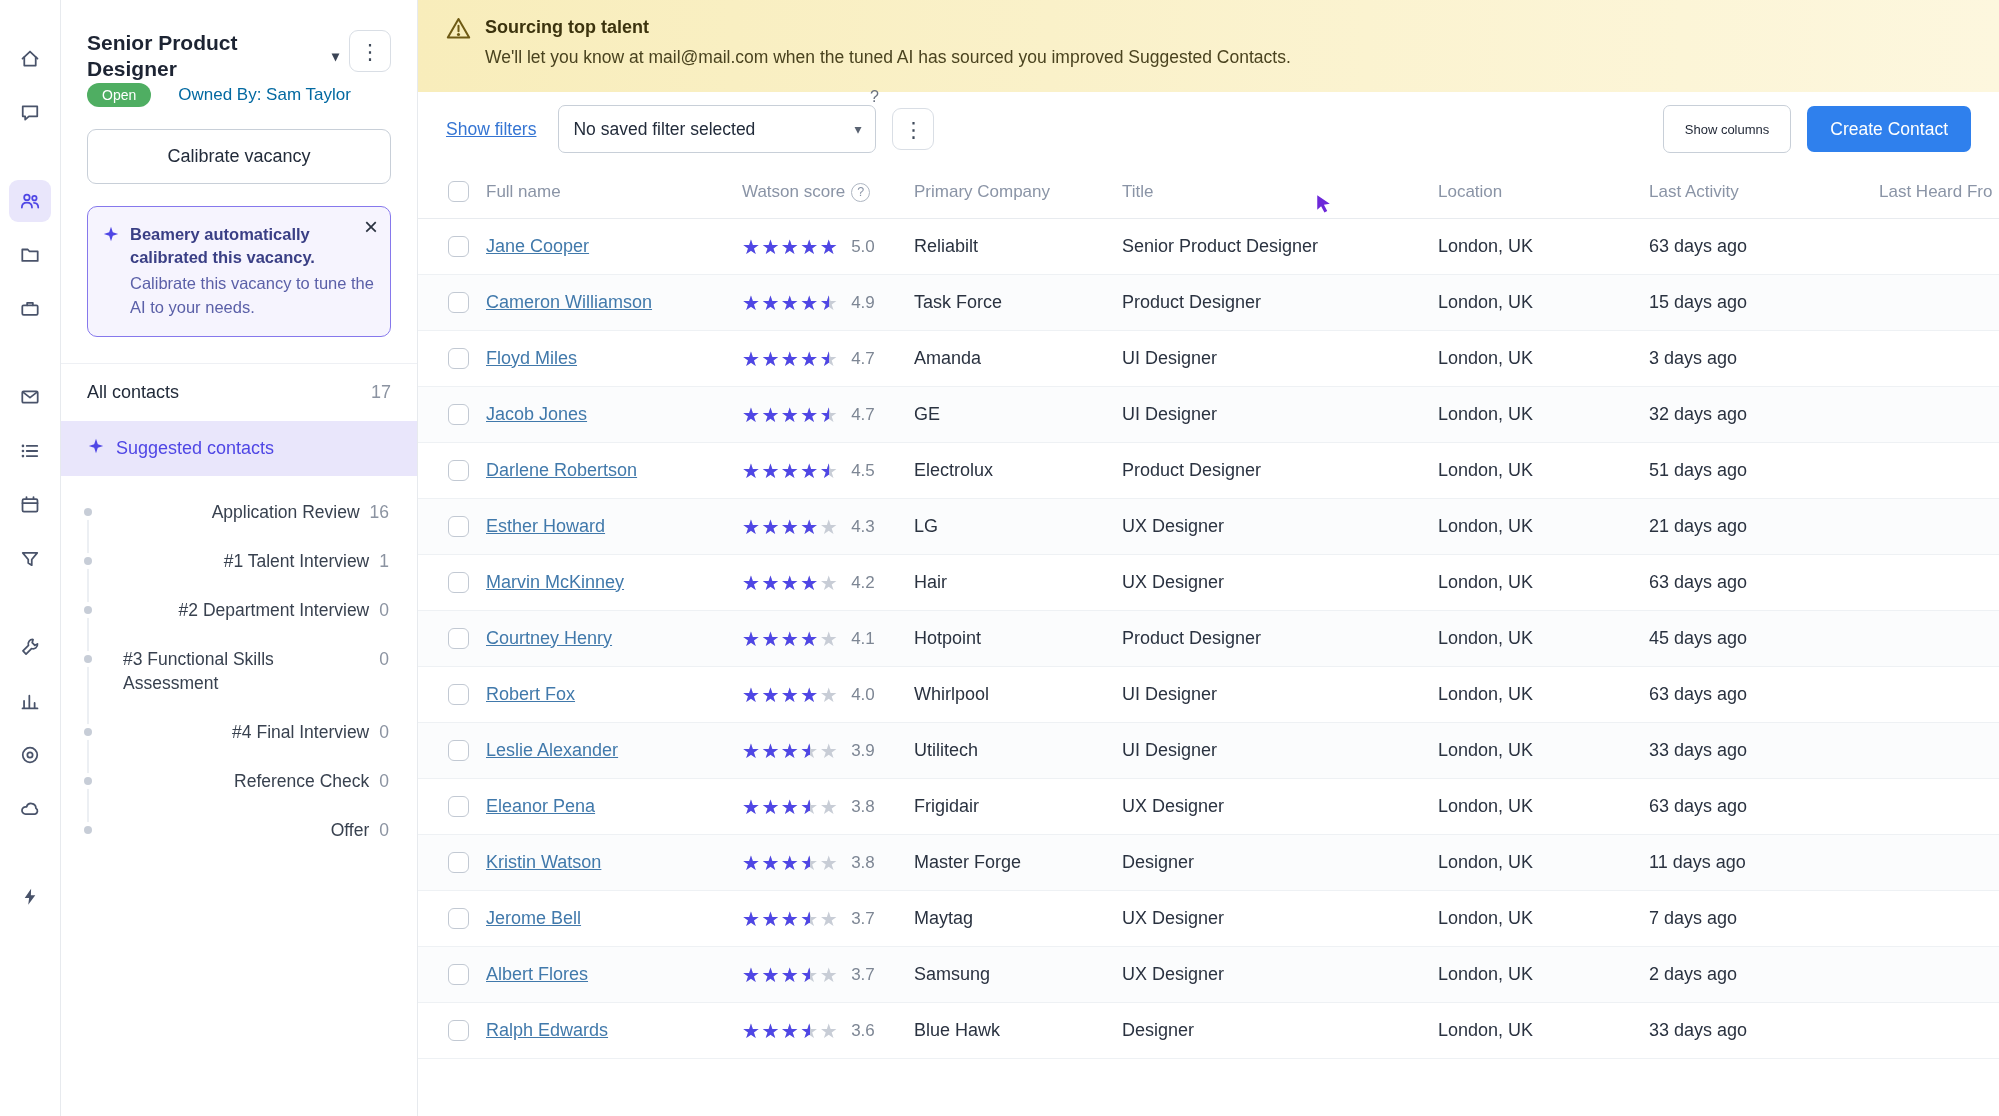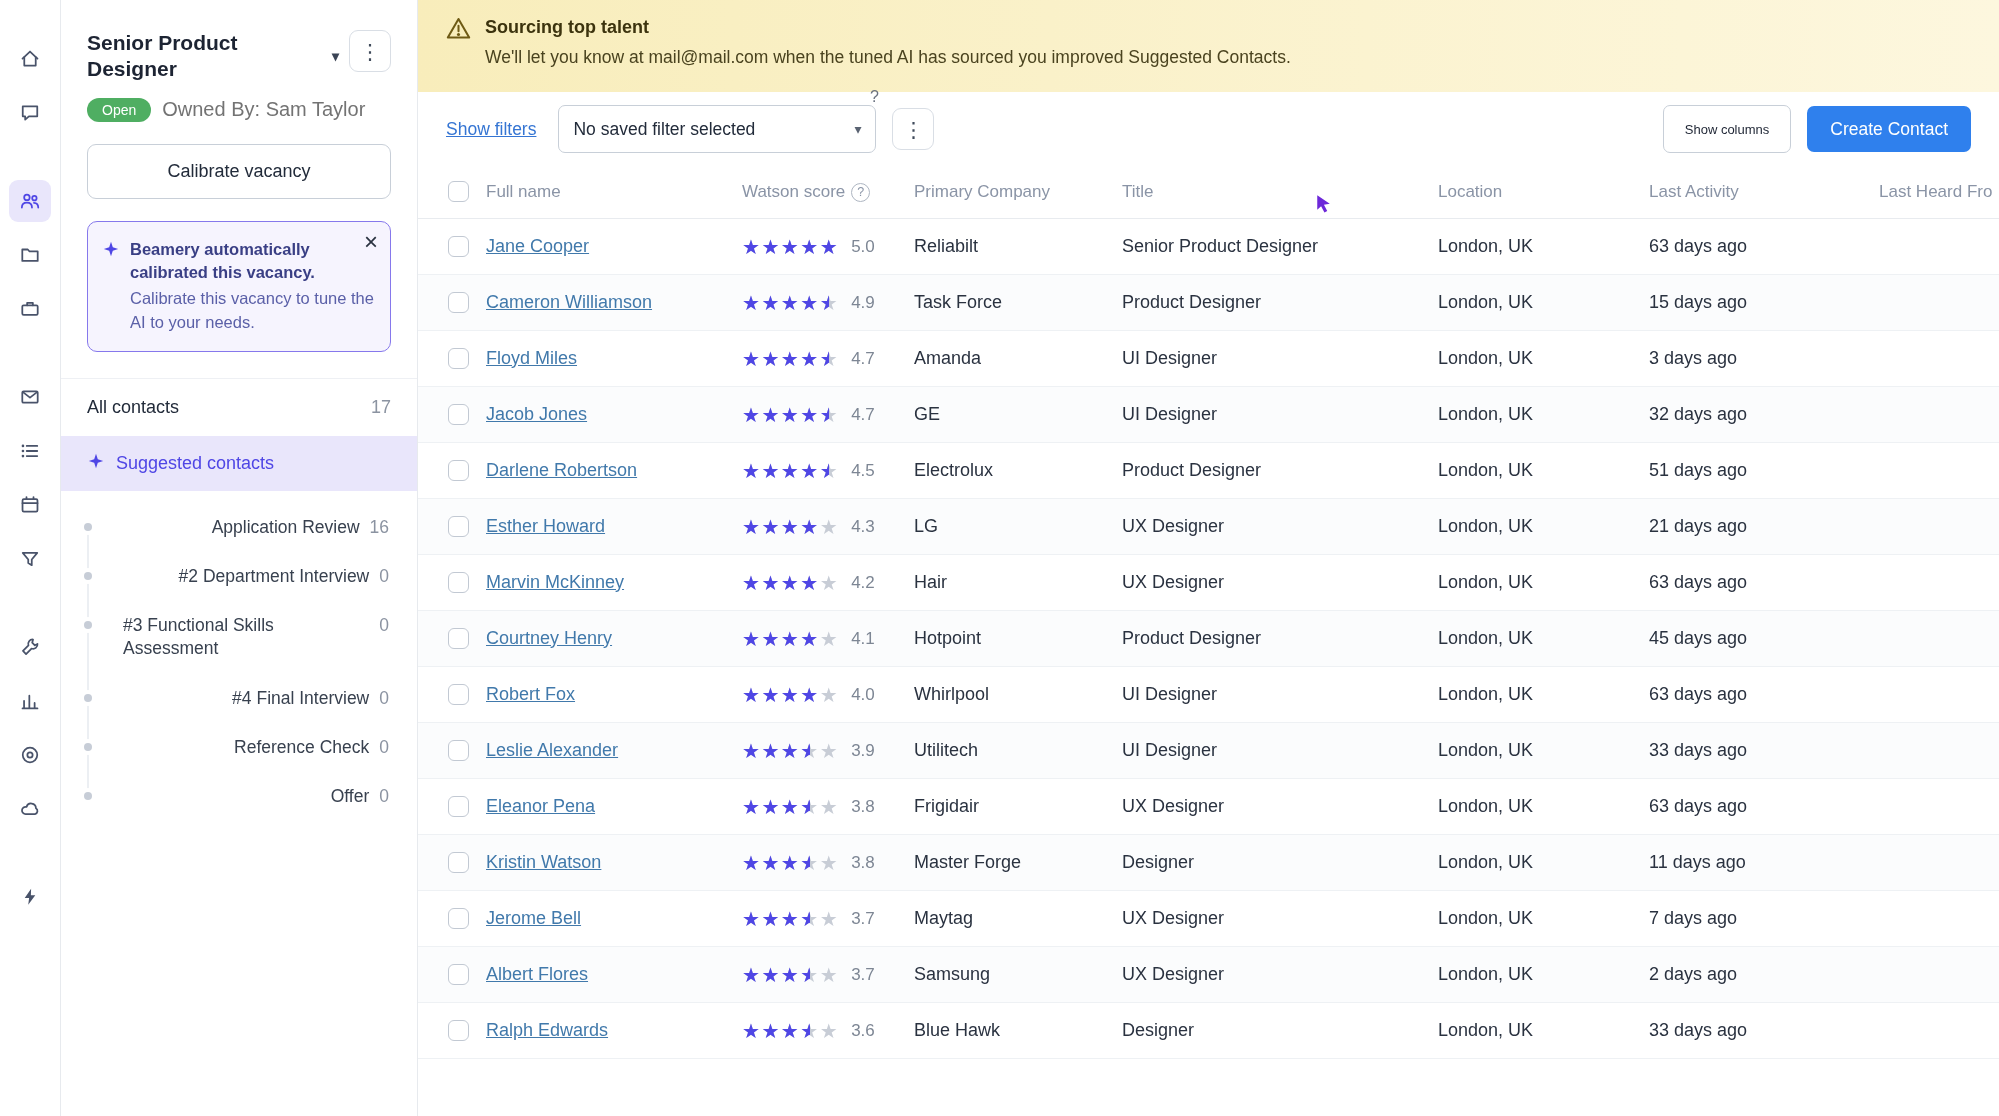--- a/index.html
+++ b/index.html
@@ -14,23 +14,23 @@
   .rail-item.active{background:#e9e6fb;color:var(--accent,#4f46e5)}
   .rail-item svg{display:block}
 
   
   .sidebar{width:357px;flex:0 0 357px;border-right:1px solid #e7eaee;background:#fff;padding-top:30px;display:flex;flex-direction:column;overflow:hidden}
   .sb-top{padding:0 26px}
   .sb-title-row{display:flex;align-items:flex-start;justify-content:space-between;gap:10px}
   .sb-title{font-size:21px;font-weight:bold;color:#1d2433;display:flex;align-items:center;gap:9px;cursor:pointer;line-height:1.25}
   .sb-title .caret{font-size:14px;color:#3b4455}
   .kebab-btn{width:42px;height:42px;flex:0 0 42px;border:1px solid #d9dee5;border-radius:9px;background:#fff;font-size:21px;color:#3f4a5a;cursor:pointer;line-height:1}
-  .sb-meta{display:flex;align-items:center;gap:11px;margin-top:15px}
+  .sb-meta{display:flex;align-items:center;gap:27px;}
   .badge-open{background:var(--badge-green,#4fae62);color:#fff;font-size:14px;padding:4px 15px;border-radius:999px}
-  .owner{color:#737373;font-size:20px}
+  .owner{color:#0369a1;font-size:17px}
   .calibrate-btn{margin-top:22px;width:100%;height:55px;border:1px solid #c8cfd8;border-radius:9px;background:#fff;font-size:18px;color:#222b3a;cursor:pointer;font-family:inherit}
   .callout{margin-top:22px;border:1px solid #8678ec;border-radius:10px;background:#f6f4fe;padding:16px 14px;display:flex;gap:10px;position:relative}
   .callout .sparkle{color:var(--accent,#4f46e5);flex:0 0 auto;margin-top:2px}
   .callout-title{font-size:16.5px;font-weight:bold;color:#3a3f85;line-height:1.45;padding-right:24px}
   .callout-body{font-size:16.5px;color:#5b60a8;line-height:1.45;margin-top:2px}
   .callout-close{position:absolute;top:8px;right:12px;border:none;background:none;font-size:24px;color:#2a3240;cursor:pointer;line-height:1}
   .all-contacts{margin-top:26px;border-top:1px solid #eef0f4;padding:18px 26px;display:flex;justify-content:space-between;font-size:18px;color:#222b3a;cursor:pointer}
   .count{color:#8b93a1}
   .suggested{background:#e9e6fb;color:var(--accent,#4f46e5);padding:16px 26px;display:flex;align-items:center;gap:11px;font-size:18px;cursor:pointer}
   .stages{position:relative;padding-top:12px}
@@ -228,20 +228,24 @@
       </span>
       <span>Suggested contacts</span>
     </div>
 
     <div class="stages">
   <div class="stage">
     <span class="stage-label">Application Review</span>
     <span class="count">16</span>
   </div>
 
+  <div class="stage">
+    <span class="stage-label">#1 Talent Interview</span>
+    <span class="count">1</span>
+  </div>
 
   <div class="stage">
     <span class="stage-label">#2 Department Interview</span>
     <span class="count">0</span>
   </div>
 
   <div class="stage">
     <span class="stage-label">#3 Functional Skills Assessment</span>
     <span class="count">0</span>
   </div>

